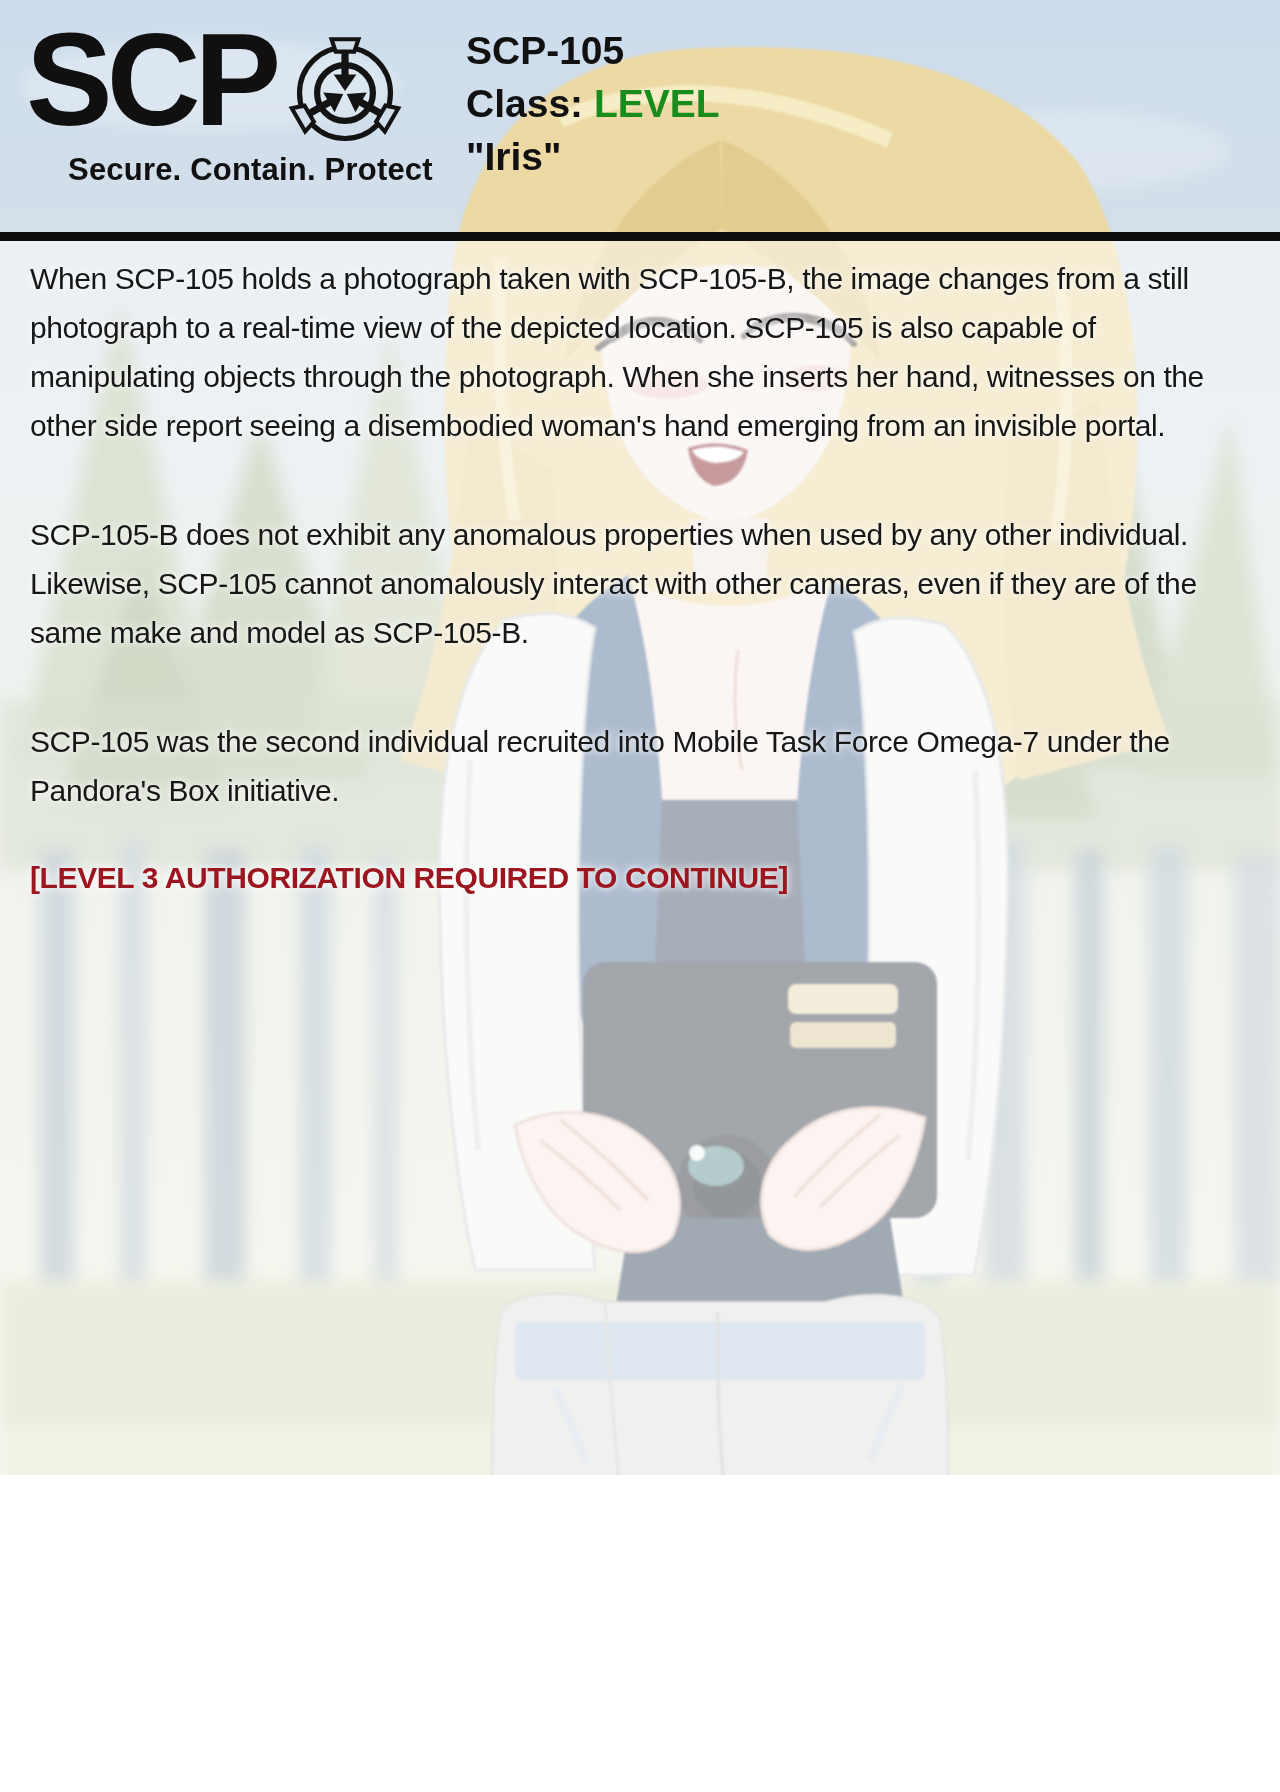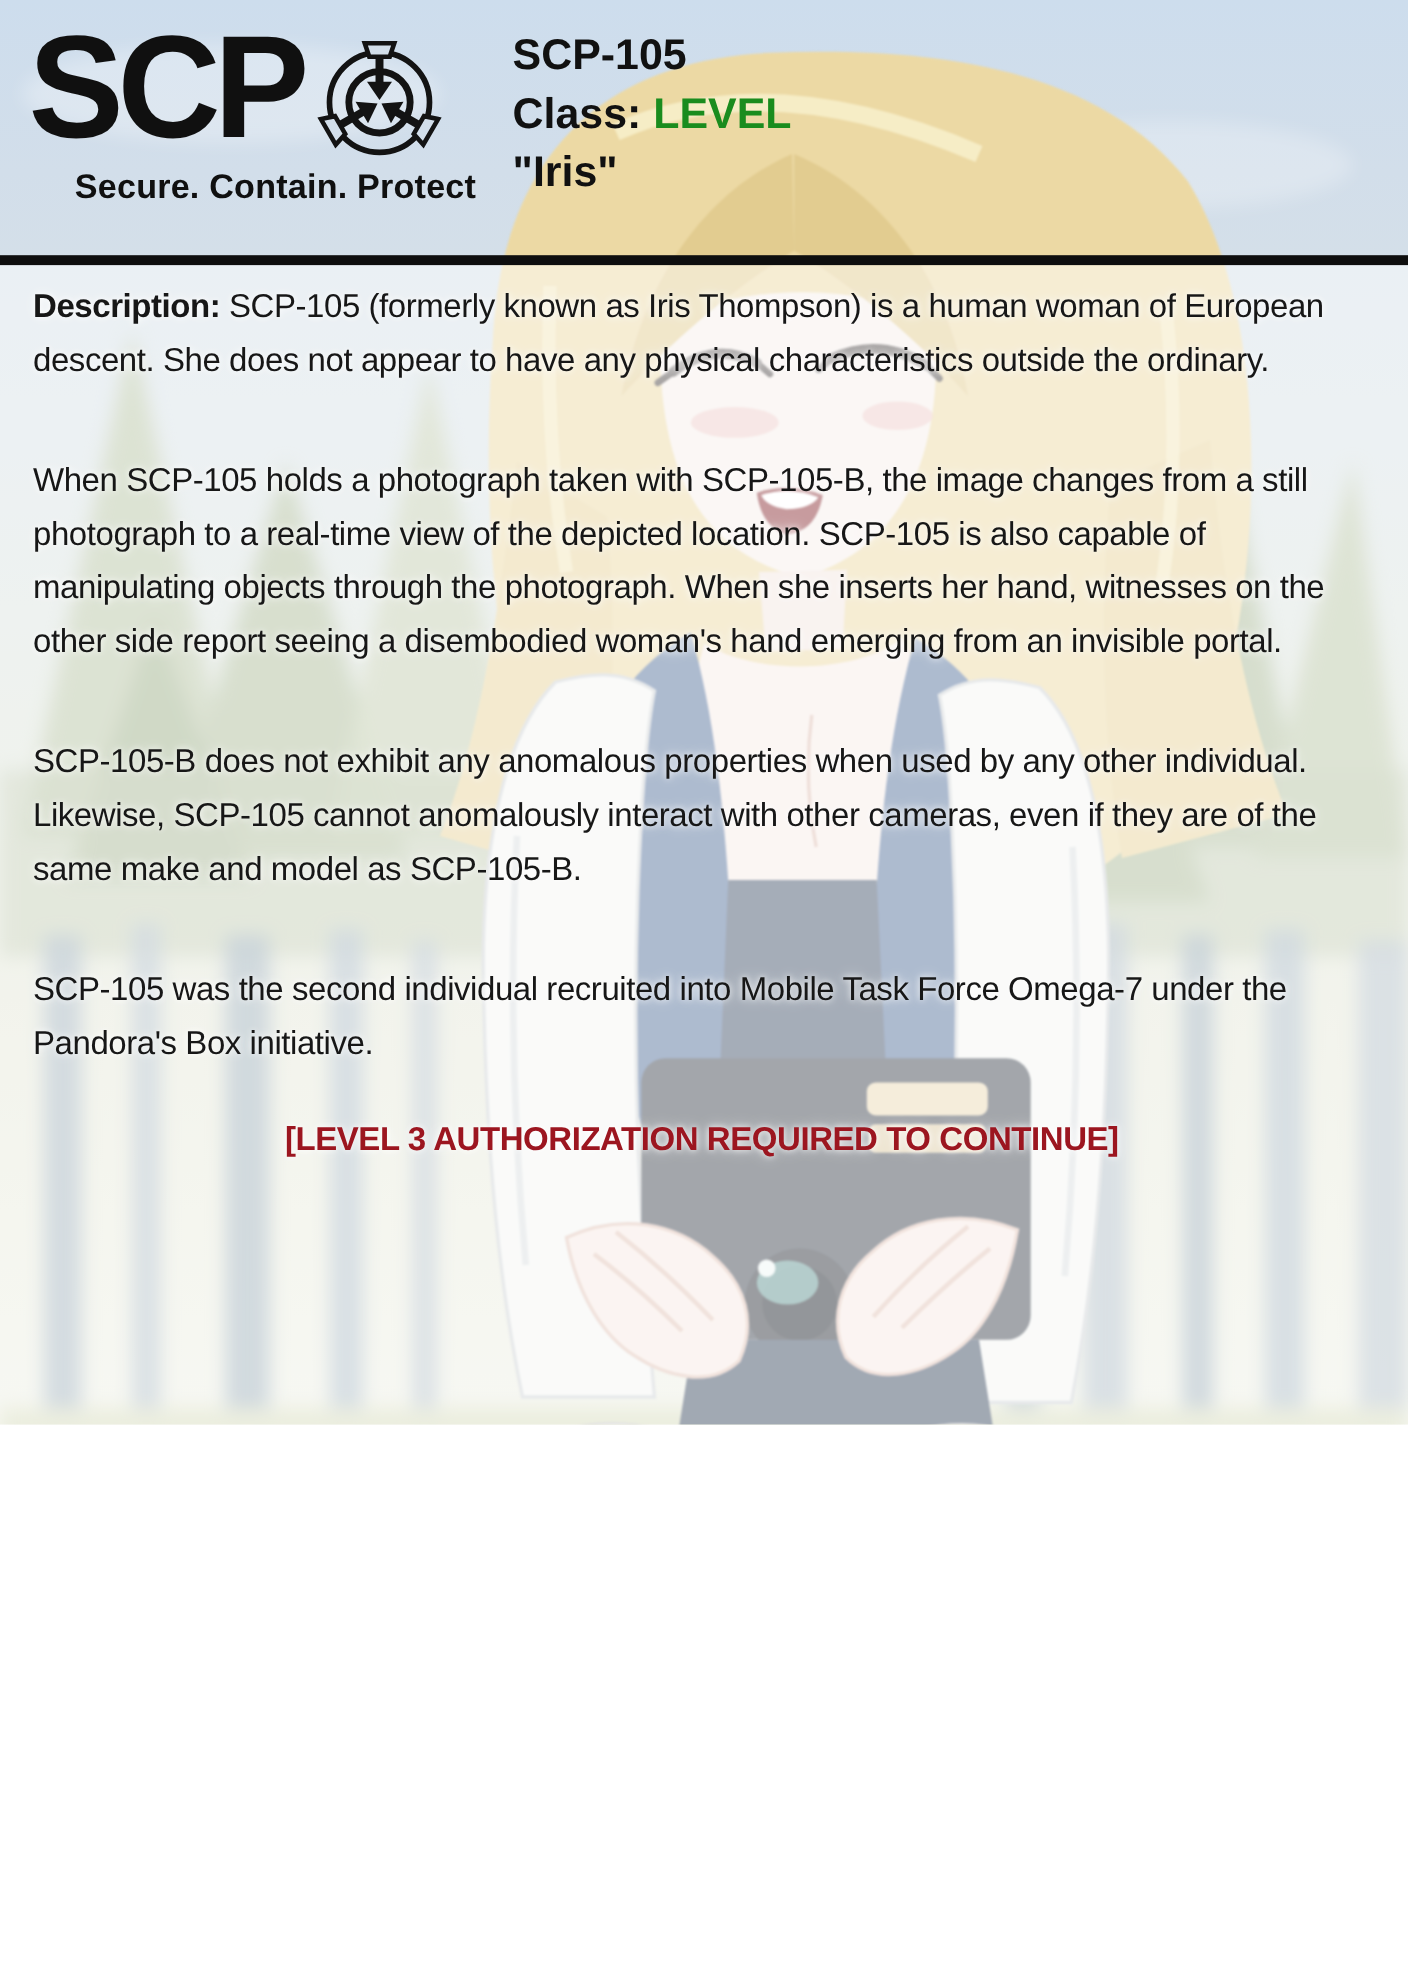--- a/index.html
+++ b/index.html
@@ -2,21 +2,21 @@
 <html style="--safe-green: #1a8c1e; --auth-red: #9c1620; --rule-black: #0e0e0e;"><head>
 <meta charset="utf-8">
 <style>
   :root{
     --safe-green:#1a8c1e;
     --auth-red:#9c1620;
     --rule-black:#0e0e0e;
   }
   html,body{margin:0;padding:0;background:#ffffff;}
   .page{
-    position:relative;width:1280px;height:1295px;overflow:hidden;
+    position:relative;width:1280px;height:1475px;overflow:hidden;
     font-family:"Liberation Sans",sans-serif;background:linear-gradient(180deg,
       #cddded 0%,#d2deea 12%,#d7e1e7 28%,#dde4dc 50%,#e4e7d8 70%,#eaecdd 85%,#eef0e5 100%);
   }
   
   .bg,.bg svg{position:absolute;left:0;top:0;width:1280px;height:1792px;}
   .bg-trees{filter:blur(8px);}
   .bg-figure{filter:blur(1.2px);}
   .wash{position:absolute;left:0;right:0;top:241px;bottom:0;background:rgba(255,255,255,0.52);}
   
   .wordmark{
@@ -37,21 +37,21 @@
     position:absolute;left:0;top:241px;width:1280px;box-sizing:border-box;
     padding:13px 34px 0 30px;color:#171717;
   }
   .content p{
     margin:0 0 60px 0;font-size:30px;line-height:49px;letter-spacing:-0.4px;
     text-shadow:0 0 6px rgba(255,255,255,.9),0 0 14px rgba(255,255,255,.65);
   }
   .content p b{letter-spacing:-0.4px;}
   .auth{
     margin-top:-22px !important;font-size:34px;font-weight:bold;color:var(--auth-red);
-    letter-spacing:-0.8px;line-height:42px;text-align:center;
+    letter-spacing:-0.8px;line-height:42px;
   }
   
   .footer{position:absolute;left:0;top:1668px;width:1280px;}
   .bar{height:8px;background:var(--rule-black);}
   .bar.bottom{height:10px;}
   .band{position:relative;height:76px;background:rgba(234,235,226,0.92);}
   .footer-logo{left:14px;top:4px;width:70px;height:66px;--tab-fill:#eaebe2;}
   .band-text{position:absolute;left:0;right:17px;top:0;text-align:center;color:#1c1c1c;}
   .conf{margin-top:10px;font-size:27px;letter-spacing:0.5px;}
   .disc{margin-top:4px;font-size:22px;letter-spacing:-0.2px;}
@@ -172,21 +172,20 @@
     <div class="item-info">
       <div>SCP-105</div>
       <div><span>Class:</span> <span class="safe">LEVEL</span></div>
       <div>"Iris"</div>
     </div>
   </header>
 
   <div class="rule"></div>
 
   <main class="content">
-    <p><b>Description:</b><span> SCP-105 (formerly known as Iris Thompson) is a human woman of European descent. She does not appear to have any physical characteristics outside the ordinary.</span></p>
     <p><span>When SCP-105 holds a photograph taken with SCP-105-B, the image changes from a still photograph to a real-time view of the depicted location. SCP-105 is also capable of manipulating objects through the photograph. When she inserts her hand, witnesses on the other side report seeing a disembodied woman's hand emerging from an invisible portal.</span></p>
     <p><span>SCP-105-B does not exhibit any anomalous properties when used by any other individual. Likewise, SCP-105 cannot anomalously interact with other cameras, even if they are of the same make and model as SCP-105-B.</span></p>
     <p><span>SCP-105 was the second individual recruited into Mobile Task Force Omega-7 under the Pandora's Box initiative.</span></p>
     <p class="auth">[LEVEL 3 AUTHORIZATION REQUIRED TO CONTINUE]</p>
   </main>
 
   <footer class="footer">
     <div class="bar top"></div>
     <div class="band">
       <svg class="scp-logo footer-logo" viewBox="0 0 120 120">

